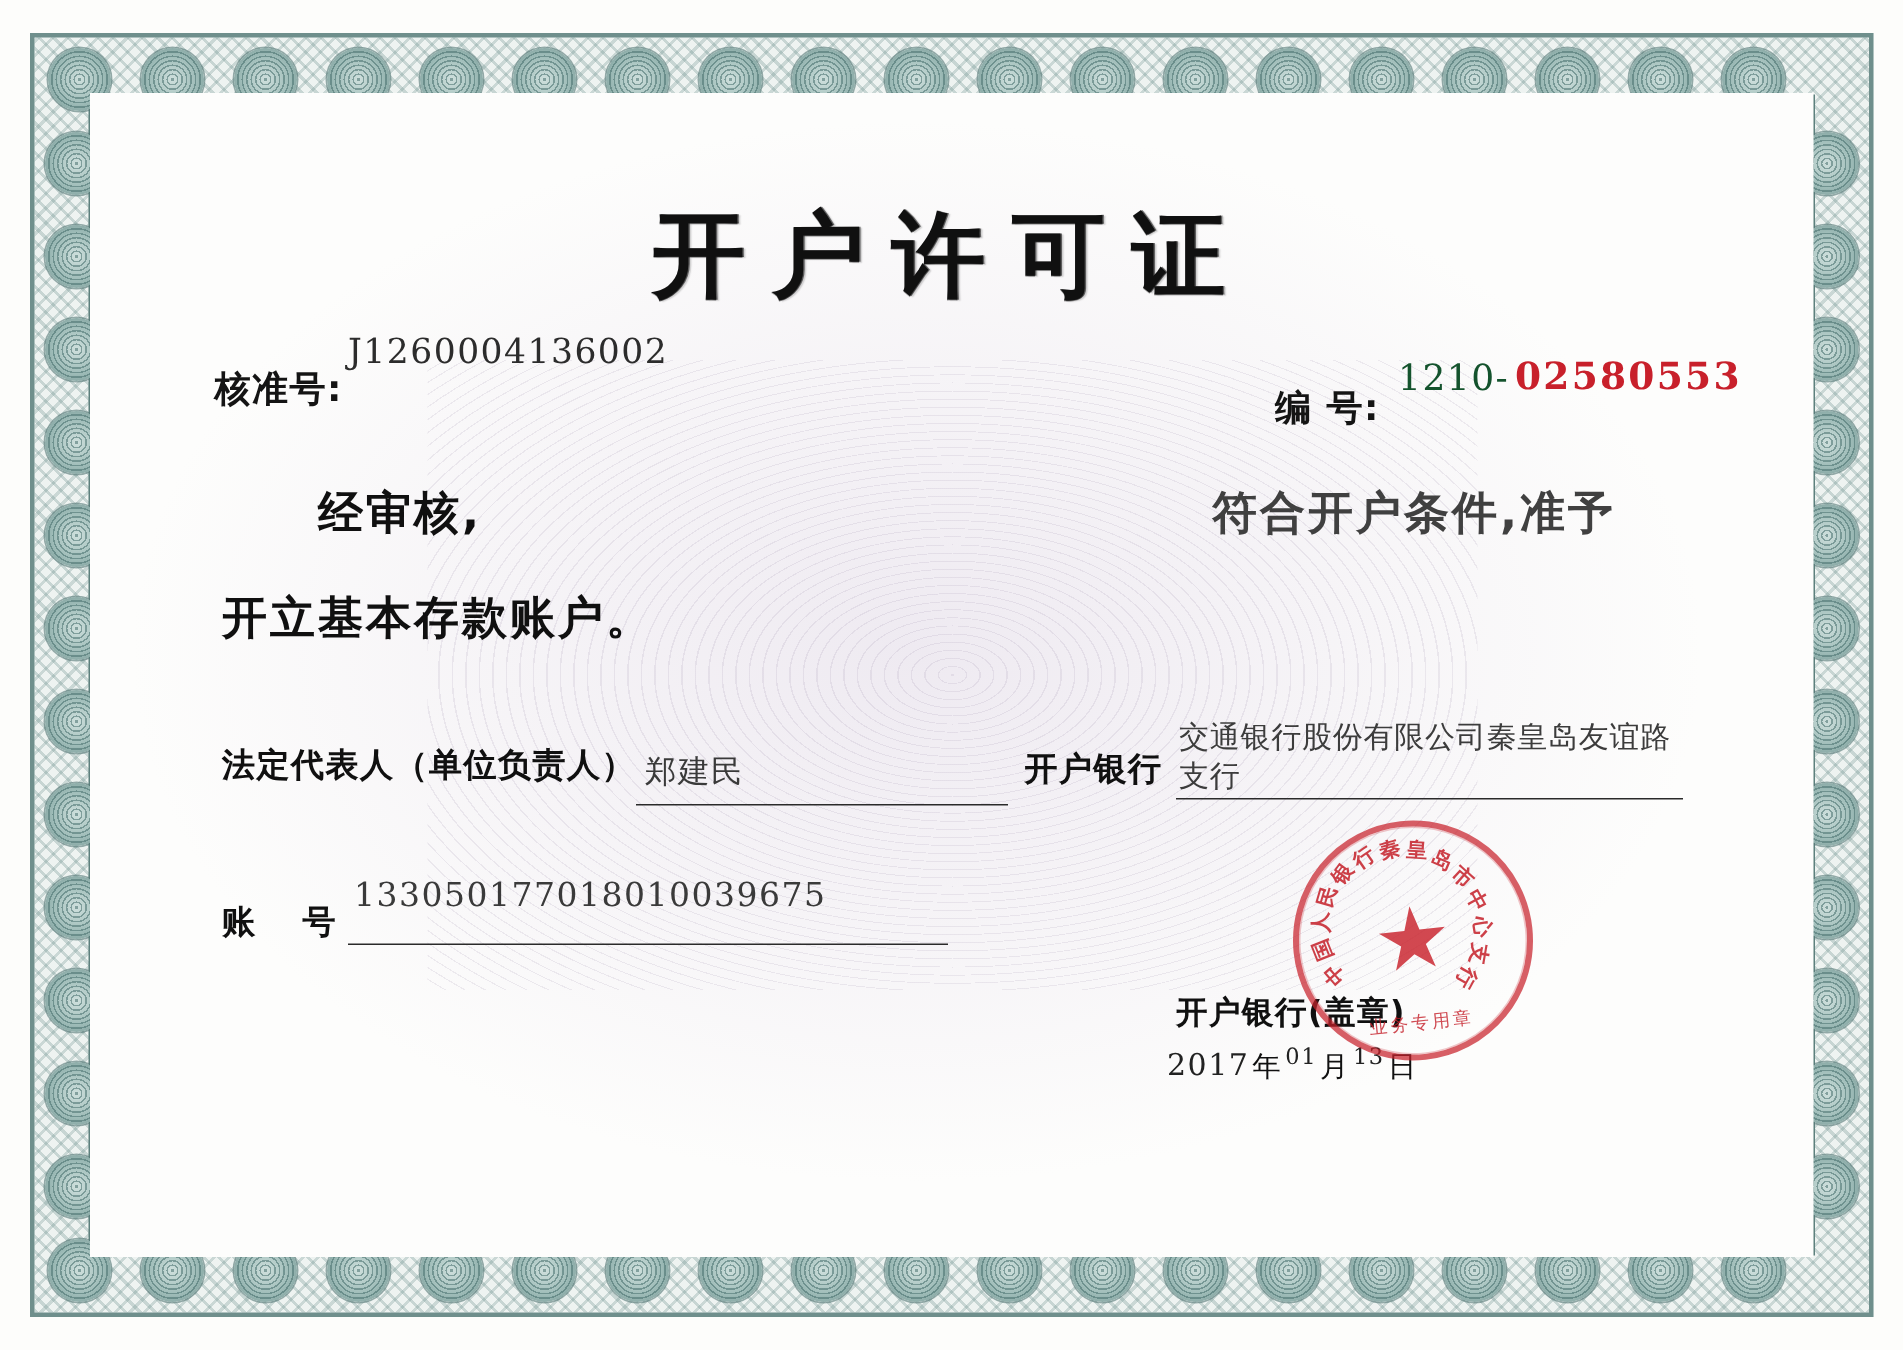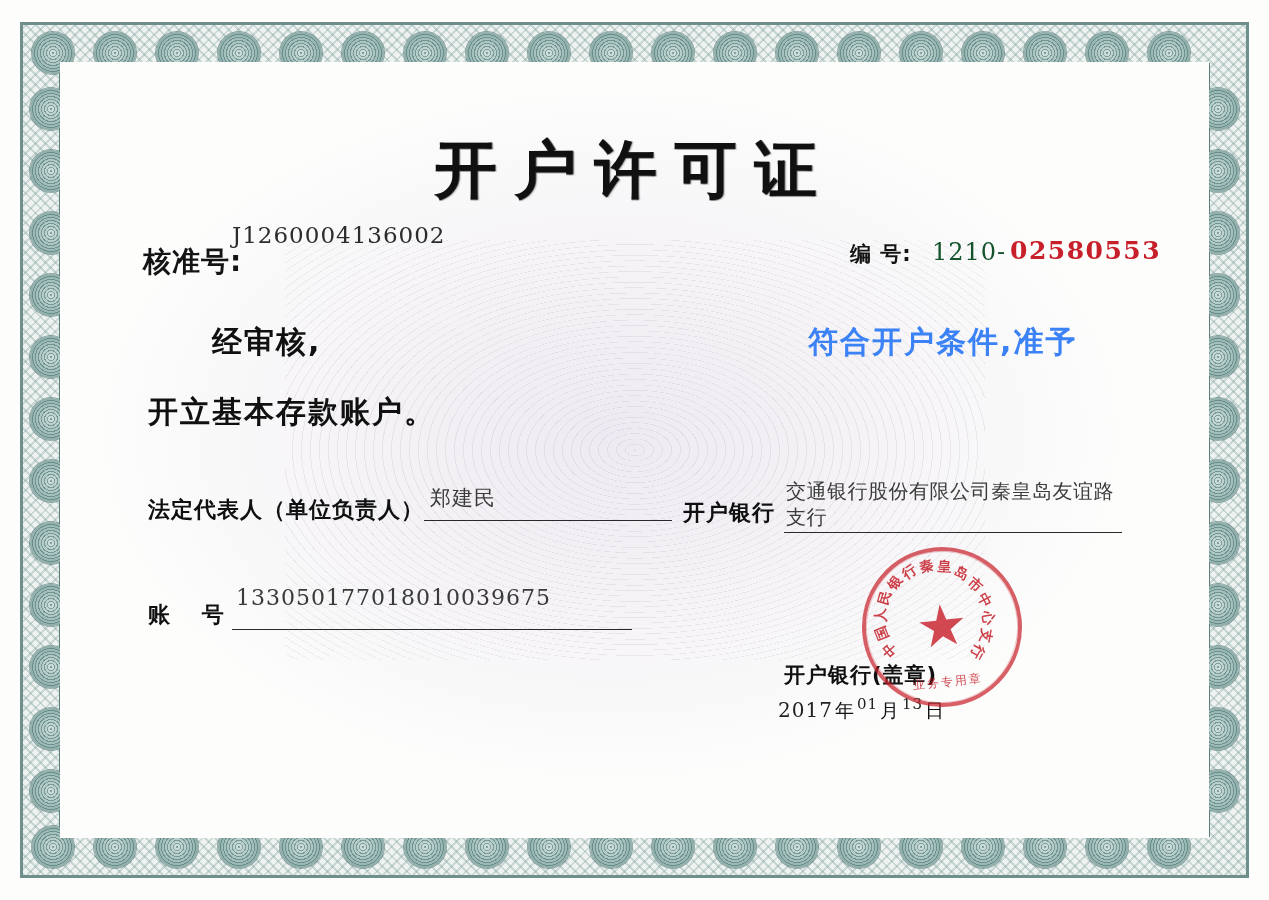--- a/index.html
+++ b/index.html
@@ -120,40 +120,40 @@
     text-shadow:
       1px 0 0 rgba(0,0,0,0.55),
       0 1px 0 rgba(0,0,0,0.35),
       2px 1px 1px rgba(0,0,0,0.18);
   }
 
   .approval-label {
     position: absolute;
     left: 143px;
     top: 243px;
-    font-size: 28px;
+    font-size: 24px;
     font-weight: bold;
     color: #141414;
     letter-spacing: 1px;
   }
   .approval-value {
     position: absolute;
     left: 232px;
     top: 222px;
     font-family: "DejaVu Serif", "Liberation Serif", serif;
     font-size: 23px;
     color: #2c2c2c;
     letter-spacing: 1px;
   }
 
   .serial-label {
     position: absolute;
     left: 850px;
-    top: 240px;
-    font-size: 21px;
+    top: 256px;
+    font-size: 24px;
     font-weight: bold;
     color: #141414;
     letter-spacing: 1px;
   }
   .serial-prefix {
     position: absolute;
     left: 932px;
     top: 238px;
     font-family: "DejaVu Serif", "Liberation Serif", serif;
     font-size: 24px;
@@ -196,21 +196,21 @@
     color: #4a4a4a;
     letter-spacing: 1px;
     white-space: nowrap;
   }
   .body-line1-post {
     position: absolute;
     left: 808px;
     top: 322px;
     font-size: 30px;
     font-weight: bold;
-    color: #3b82f6;
+    color: #404040;
     letter-spacing: 2px;
   }
   .body-line2 {
     position: absolute;
     left: 148px;
     top: 392px;
     font-size: 30px;
     font-weight: bold;
     color: #101010;
     letter-spacing: 2px;
@@ -221,21 +221,21 @@
     left: 148px;
     top: 495px;
     font-size: 22px;
     font-weight: bold;
     color: #101010;
     letter-spacing: 1px;
   }
   .rep-field {
     position: absolute;
     left: 424px;
-    top: 484px;
+    top: 500px;
     width: 248px;
     height: 36px;
     border-bottom: 1.5px solid #2a2a2a;
   }
   .rep-value {
     position: absolute;
     left: 6px;
     top: 0px;
     font-size: 21px;
     color: #3a3a3a;

